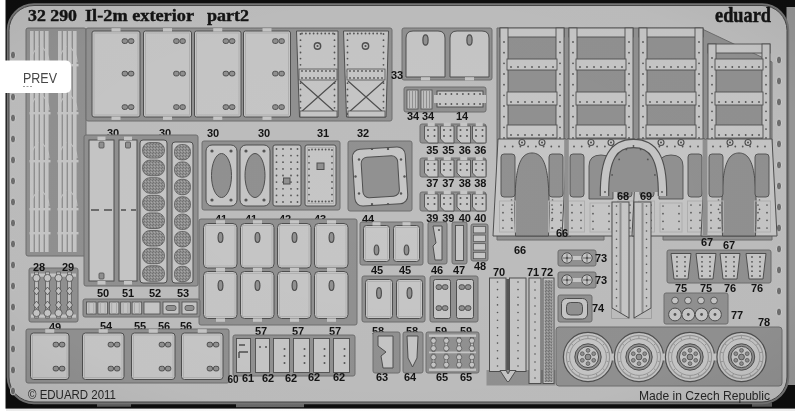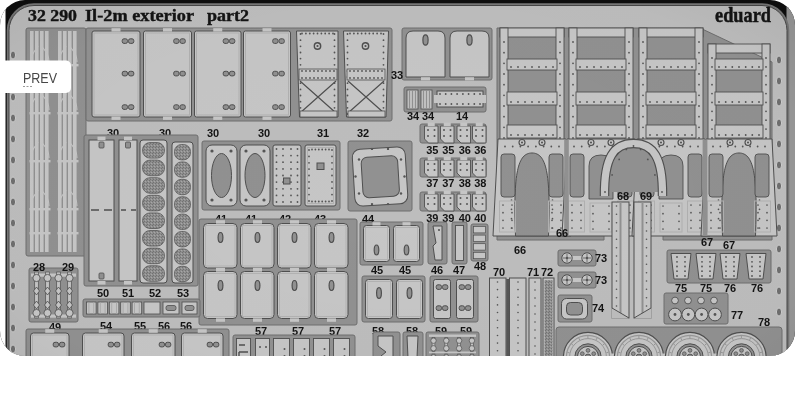--- a/index.html
+++ b/index.html
@@ -1,15 +1,15 @@
 <!DOCTYPE html>
 <html><head><meta charset="utf-8"><title>fret</title>
 <style>
 html,body{margin:0;padding:0;background:#fff;}
-#wrap{width:795px;height:356px;overflow:hidden;filter:blur(0.3px);border-radius:25px;}
+#wrap{width:795px;height:411px;overflow:hidden;filter:blur(0.3px);}
 </style></head>
 <body>
 <div id="wrap">
 <svg xmlns="http://www.w3.org/2000/svg" width="795" height="411" viewBox="0 0 795 411">
 <defs>
         <pattern id="mesh" width="3" height="3" patternUnits="userSpaceOnUse">
           <rect width="3" height="3" fill="#8f8f8f"></rect>
           <path d="M0,3 L3,0" stroke="#676767" stroke-width="0.7"></path>
           <circle cx="1.5" cy="1.5" r="0.55" fill="#b2b2b2"></circle>
         </pattern>

